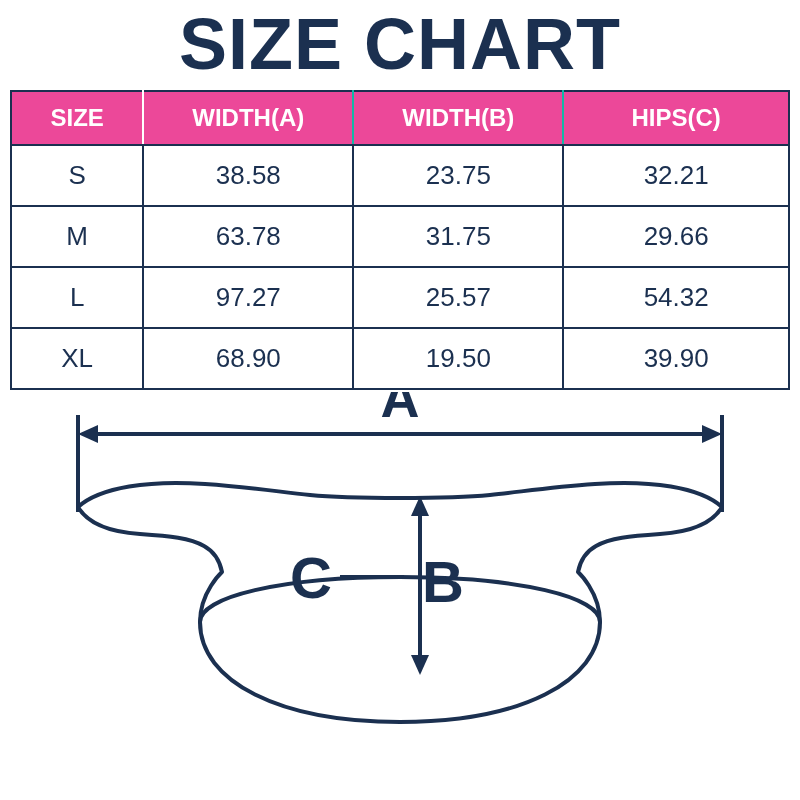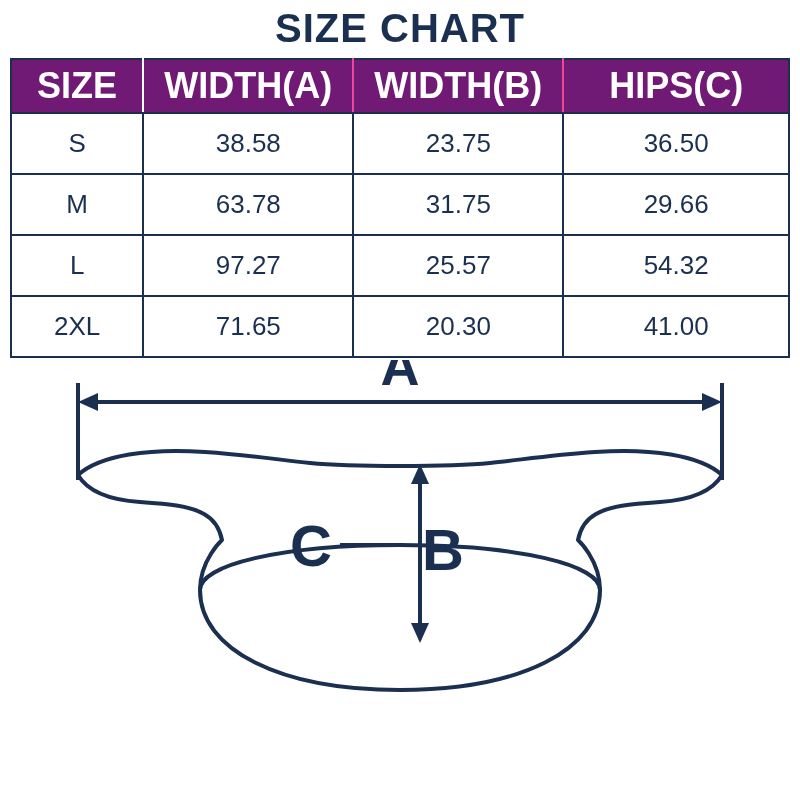--- a/index.html
+++ b/index.html
@@ -15,21 +15,21 @@
     overflow: hidden;
   }
   .page {
     position: relative;
     width: 800px;
     height: 800px;
     box-sizing: border-box;
   }
   .title {
     text-align: center;
-    font-size: 40px;
+    font-size: 72px;
     font-weight: bold;
     letter-spacing: 1px;
     color: #1b3050;
     margin: 8px 0 10px 0;
     line-height: 1;
   }
   table.size-table {
     width: 780px;
     margin: 0 auto;
     border-collapse: collapse;
@@ -38,32 +38,32 @@
   table.size-table th,
   table.size-table td {
     border: 2px solid #1b3050;
     text-align: center;
     font-size: 26px;
     font-weight: normal;
     height: 59px;
     padding: 0;
   }
   table.size-table thead th {
-    background: #701a75;
+    background: #ec4899;
     color: #ffffff;
     font-weight: bold;
-    font-size: 36px;
+    font-size: 24px;
     height: 52px;
     border-color: #1b3050;
   }
   table.size-table thead th.col-size {
     border-right: 2px solid #ffffff;
   }
   table.size-table thead th.sep {
-    border-right: 2px solid #ec4899;
+    border-right: 2px solid #14b8a6;
   }
   table.size-table td {
     color: #1b3050;
   }
   col.c1 { width: 17%; }
   col.c2 { width: 27%; }
   col.c3 { width: 27%; }
   col.c4 { width: 29%; }
 
   .diagram {
@@ -101,39 +101,39 @@
         <th class="sep">WIDTH(A)</th>
         <th class="sep">WIDTH(B)</th>
         <th>HIPS(C)</th>
       </tr>
     </thead>
     <tbody>
       <tr>
         <td>S</td>
         <td>38.58</td>
         <td>23.75</td>
-        <td>36.50</td>
+        <td>32.21</td>
       </tr>
       <tr>
         <td>M</td>
         <td>63.78</td>
         <td>31.75</td>
         <td>29.66</td>
       </tr>
       <tr>
         <td>L</td>
         <td>97.27</td>
         <td>25.57</td>
         <td>54.32</td>
       </tr>
       <tr>
-        <td>2XL</td>
-        <td>71.65</td>
-        <td>20.30</td>
-        <td>41.00</td>
+        <td>XL</td>
+        <td>68.90</td>
+        <td>19.50</td>
+        <td>39.90</td>
       </tr>
     </tbody>
   </table>
 
   <div class="diagram">
     <svg width="800" height="340" viewBox="0 0 800 340" xmlns="http://www.w3.org/2000/svg">
 
       <g fill="none" stroke="#1b3050" stroke-width="4" stroke-linejoin="round" stroke-linecap="round">
         <path d="M78,115 C100,95 150,88 205,92 C250,95 280,100 310,103 C350,107 450,107 490,103
                  C520,100 550,95 595,92 C650,88 700,95 722,115

